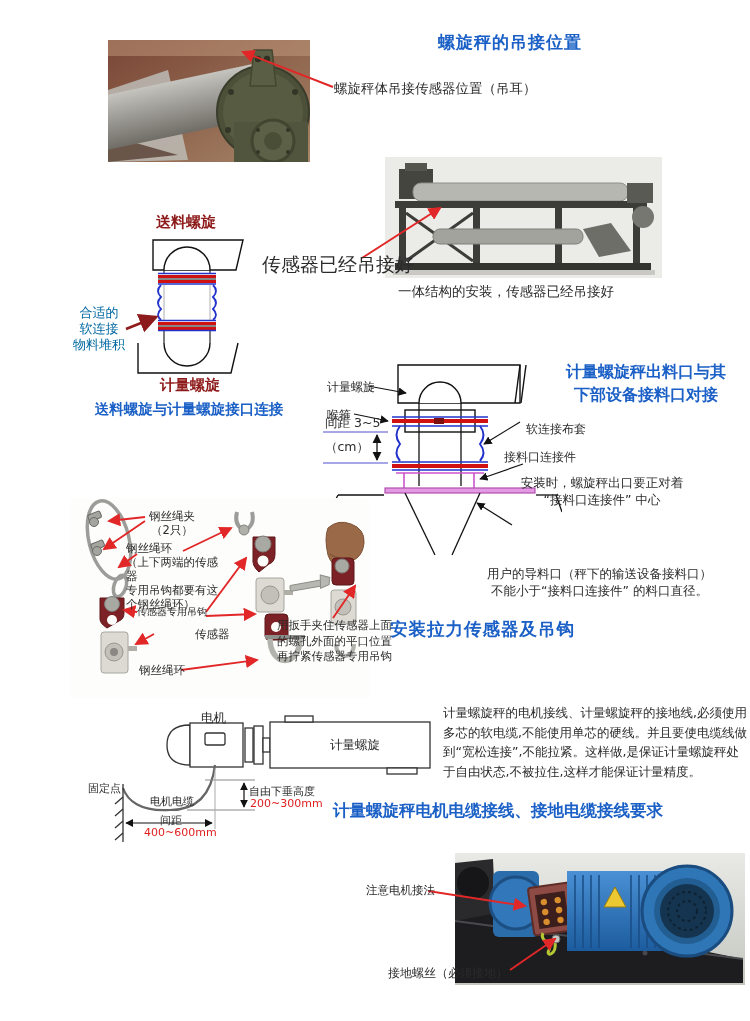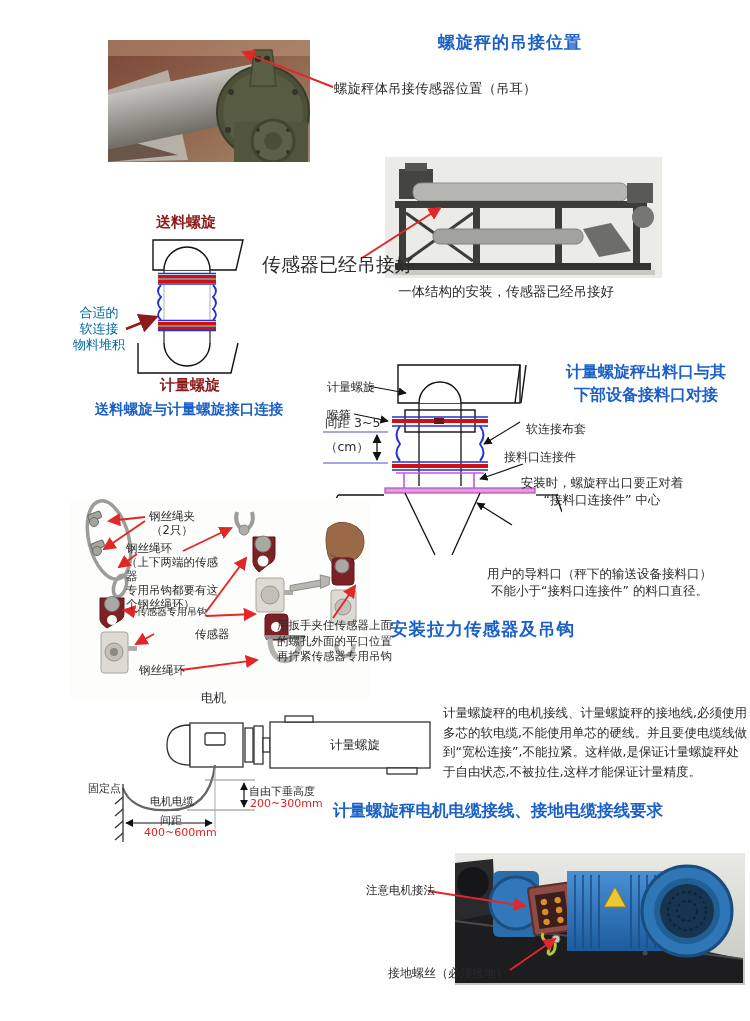--- a/index.html
+++ b/index.html
@@ -335,21 +335,21 @@
       <line x1="82" y1="105" x2="150" y2="105" stroke="#888" stroke-width="1"></line>
       <line x1="139" y1="78" x2="139" y2="102" stroke="#111" stroke-width="1.2" marker-start="url(#mk3)" marker-end="url(#mk3)"></line>
     </g>
 
     <g>
       <line x1="110" y1="64" x2="110" y2="124" stroke="#aaa" stroke-width="1"></line>
       <line x1="21" y1="118" x2="107" y2="118" stroke="#111" stroke-width="1.2" marker-start="url(#mk3)" marker-end="url(#mk3)"></line>
     </g>
   </svg>
 
-  <div class="abs txt" style="left:201px;top:690px;font-size:12.5px;">电机</div>
+  <div class="abs txt" style="left:201px;top:710px;font-size:12.5px;">电机</div>
   <div class="abs txt" style="left:330px;top:737px;font-size:12.5px;">计量螺旋</div>
   <div class="abs txt" style="left:150px;top:794px;font-size:11px;">电机电缆</div>
   <div class="abs txt" style="left:88px;top:781px;font-size:11px;">固定点</div>
   <div class="abs txt" style="left:249px;top:784px;font-size:11px;">自由下垂高度</div>
   <div class="abs txt red" style="left:250px;top:797px;font-size:11px;">200~300mm</div>
   <div class="abs txt" style="left:160px;top:813px;font-size:11px;">间距</div>
   <div class="abs txt red" style="left:144px;top:826px;font-size:11px;">400~600mm</div>
 
   <div class="abs txt t" style="left:443px;top:703px;width:305px;font-size:12.5px;line-height:19.5px;">计量螺旋秤的电机接线、计量螺旋秤的接地线,必须使用
 多芯的软电缆,不能使用单芯的硬线。并且要使电缆线做

